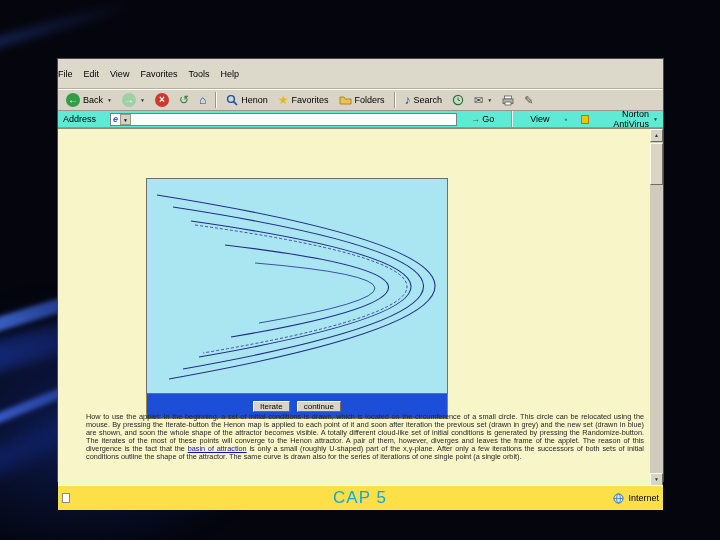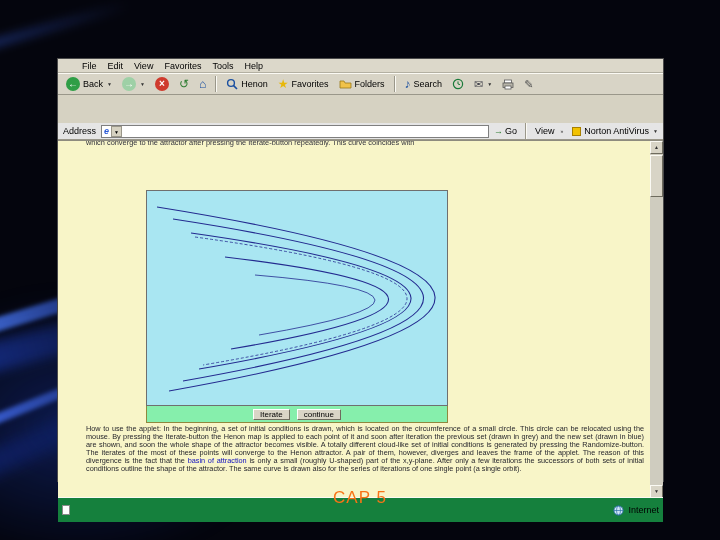--- a/index.html
+++ b/index.html
@@ -30,41 +30,41 @@
             background:linear-gradient(90deg, rgba(55,95,225,.4), transparent 85%);
             transform:rotate(-16deg); filter:blur(4px); }
 
   
   .browser {
     position:absolute; left:57px; top:58px; width:607px; height:424px;
     background:#d6d2c2; border:1px solid #4a4a4a;
     font-size:9px; color:#000;
   }
   .menubar {
-    height:14px; display:flex; align-items:center; gap:11px;
-    padding:0 24px; background:#dcd8ca; border-bottom:1px solid #b3b0a2;
+    height:30px; display:flex; align-items:center; gap:11px;
+    padding:0 0; background:#dcd8ca; border-bottom:1px solid #b3b0a2;
   }
   .menubar span { cursor:default; }
   .toolbar {
     height:22px; display:flex; align-items:center; gap:2px; padding:0 4px;
     background:#d8d4c6; border-top:1px solid #fbfaf4; border-bottom:1px solid #9a978a;
   }
   .tbtn { display:flex; align-items:center; gap:3px; padding:1px 4px; white-space:nowrap; }
   .tsep { width:2px; height:16px; border-left:1px solid #9a978a; border-right:1px solid #fbfaf4; margin:0 3px; }
   .cicon { width:14px; height:14px; border-radius:50%; color:#fff; font-size:10px;
            line-height:13px; text-align:center; font-weight:bold; }
   .ic-back { background:#2f9e46; }
   .ic-fwd  { background:#9ed0a6; }
   .ic-stop { background:#cf3a2d; }
   .drop { font-size:5px; color:#333; margin-left:1px; }
   .uicon { font-size:12px; line-height:12px; }
 
   .addressbar {
-    height:17px; display:flex; align-items:center; gap:5px; padding:0 5px;
-    background:#e5e5e5; border-bottom:1px solid #9a978a;margin-top:28px;
+    height:17px; display:flex; align-items:center; gap:14px; padding:0 5px;
+    background:#5eead4; border-bottom:1px solid #9a978a;
   }
   .addr-field {
     display:flex; align-items:center; width:388px; height:13px;
     background:#fff; border:1px solid #7f7f7f; padding-left:2px;
   }
   .addr-field input {
     flex:1; border:none; outline:none; font-size:9px; height:11px;
     font-family:"Liberation Sans", sans-serif; background:transparent;
   }
   .field-drop { width:11px; height:11px; background:#d6d2c2; border:1px solid #9a978a;
@@ -81,54 +81,54 @@
   }
   .intro {
     position:absolute; left:28px; top:-2px; width:558px;
     font-size:7.4px; line-height:8.4px; color:#33333d;
   }
   .applet { position:absolute; left:88px; top:49px; width:302px; }
   .applet-canvas {
     width:302px; height:216px; background:#a9e6f2; border:1px solid #6f6f6f;
   }
   .applet-strip {
-    width:302px; height:17px; background:#86efac; border:1px solid #8f883e; border-top:none;
+    width:302px; height:25px; background:#1d4ed8; border:1px solid #8f883e; border-top:none;
     display:flex; align-items:center; justify-content:center; gap:7px;
   }
   .applet-btn {
     font-size:8px; line-height:9px; padding:0 6px; height:11px;
     background:#d9d5c6; border:1px solid; border-color:#fff #6e6b5e #6e6b5e #fff;
     font-family:"Liberation Sans", sans-serif;
   }
   .para {
     position:absolute; left:28px; top:284px; width:558px;
     font-size:7.3px; line-height:8.1px; color:#26262c; text-align:justify;
   }
-  .para .plink { color:#1010c0; }
+  .para .plink { color:#1010c0; text-decoration:underline; }
 
   
   .scrollbar { position:absolute; right:0; top:0; width:13px; height:357px; background:#cfccbf; }
   .sb-btn { position:absolute; left:0; width:13px; height:13px; background:#d8d4c6;
             border:1px solid; border-color:#fbfaf4 #6e6b5e #6e6b5e #fbfaf4;
             font-size:5px; text-align:center; line-height:11px; color:#333; }
   .sb-up { top:0; } .sb-down { bottom:0; }
   .sb-thumb { position:absolute; left:0; top:14px; width:13px; height:42px; background:#d8d4c6;
               border:1px solid; border-color:#fbfaf4 #6e6b5e #6e6b5e #fbfaf4; }
 
   .statusbar {
     height:14px; display:flex; align-items:center; padding:12px 4px; gap:4px;
-    background:#15803d; border-top:1px solid #fbfaf4; font-size:9px;
+    background:#fde047; border-top:1px solid #fbfaf4; font-size:9px;
   }
   .page-ico { width:8px; height:10px; background:#fff; border:1px solid #8a8a8a; }
   .status-right { margin-left:auto; display:flex; align-items:center; gap:4px;
                   border-left:1px solid #9a978a; padding-left:6px; height:100%; }
 
   .caption {
     position:absolute; left:0; top:488px; width:720px; text-align:center;
-    color:#f97316; font-size:17px; letter-spacing:1px;
+    color:#0ea5e9; font-size:17px; letter-spacing:1px;
   }
   svg { display:block; }
 </style>
 </head>
 <body>
 
 <div class="beam glow"></div>
 <div class="beam beam-a"></div>
 <div class="beam beam-b"></div>
 <div class="beam beam-c"></div>
@@ -227,21 +227,20 @@
     <div class="norton">
       <span class="nicon"></span>
       <span>Norton AntiVirus</span>
       <span class="drop">▼</span>
     </div>
   </div>
 
   <div class="content">
 
     <div class="intro">
-      <div>which converge to the attractor after pressing the Iterate-button repeatedly. This curve coincides with</div>
     </div>
 
     <div class="applet">
       <div class="applet-canvas">
         <svg width="300" height="214" viewBox="0 0 300 214">
           <g fill="none" stroke="#232a8f" stroke-width="1.1">
             <path d="M 10 16 Q 560 104 22 200"></path>
             <path d="M 26 28 Q 522 104 36 190"></path>
             <path d="M 44 42 Q 480 104 52 178"></path>
             <path d="M 48 46 Q 468 104 56 174" stroke-width="0.8" stroke-dasharray="3 2"></path>

